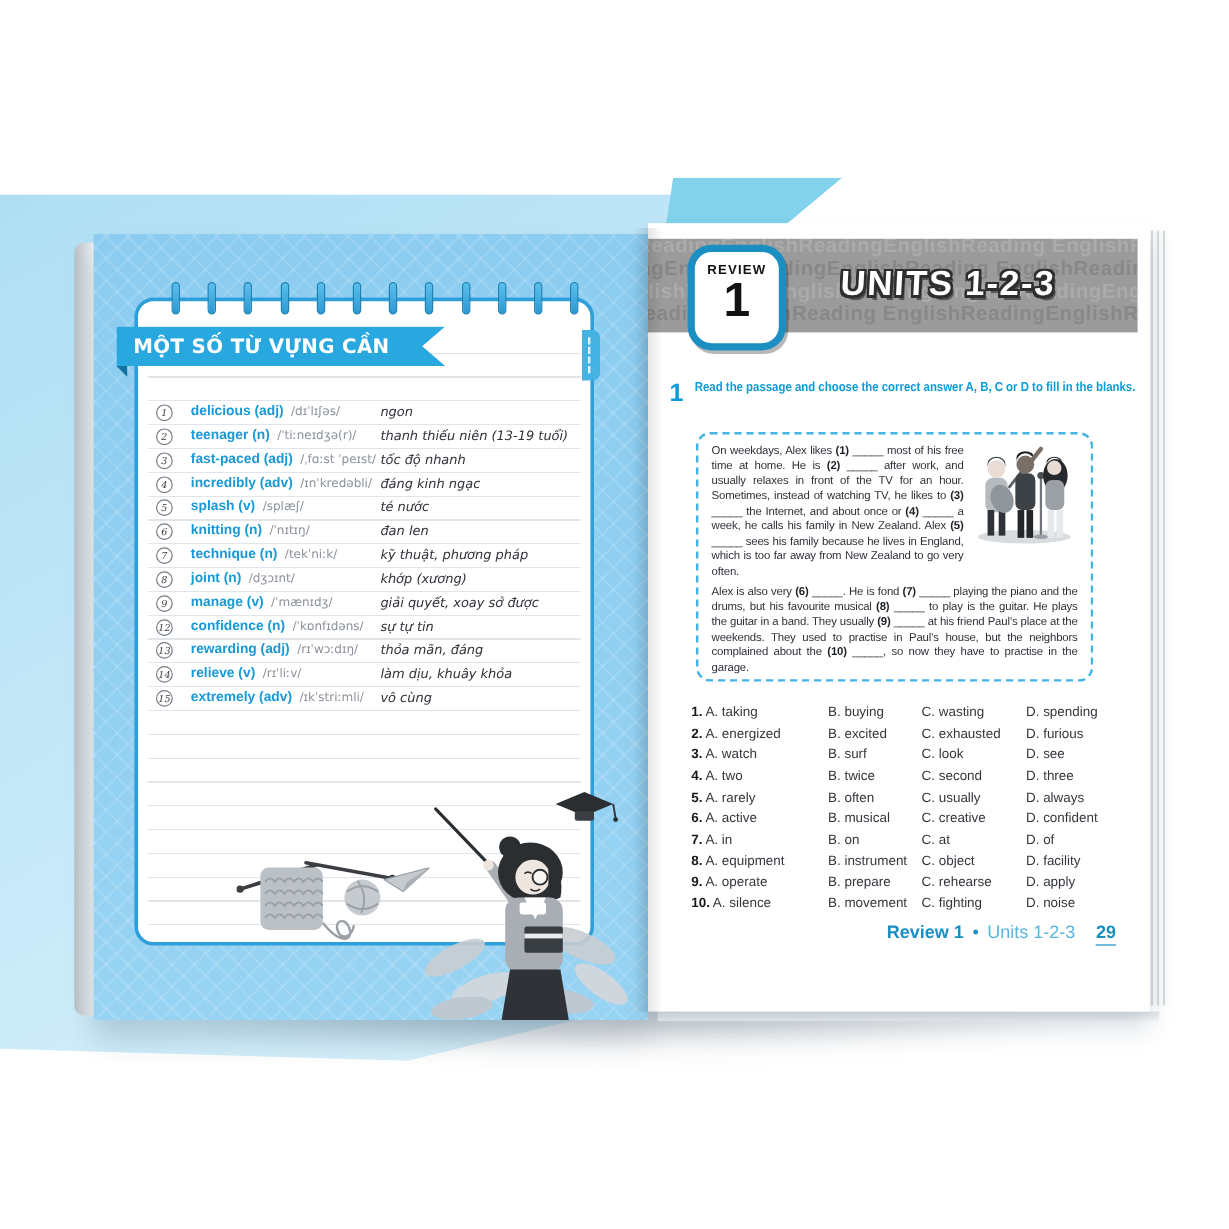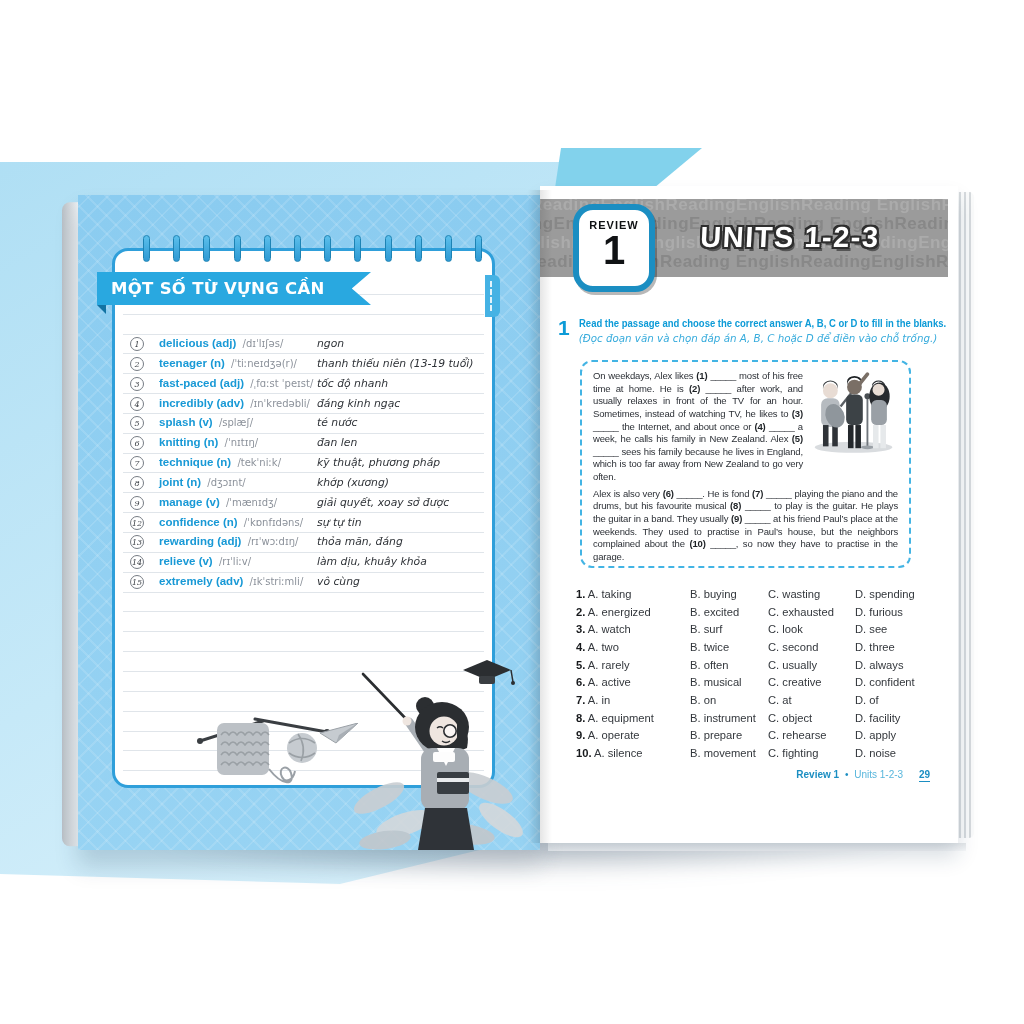--- a/index.html
+++ b/index.html
@@ -92,21 +92,21 @@
     font-size:9.5px;line-height:1.33;letter-spacing:-.15px;text-align:justify;color:#2c3036;}
   .passage-para{margin:0 0 4px 0;}
   .passage-para b{color:#1d2125;}
   .band-illo{float:right;width:88px;height:86px;margin:0 0 4px 7px;}
 
   .questions{position:absolute;left:36px;top:399px;width:382px;font-size:11.2px;color:#33373c;}
   .q-row{display:grid;grid-template-columns:114px 78px 87px 1fr;height:17.7px;align-items:center;}
   .q-c{white-space:nowrap;}
   .q-c b{color:#17191c;}
 
-  .footer{position:absolute;right:28px;top:583px;font-size:10px;color:#1b8ec2;}
+  .footer{position:absolute;right:28px;top:583px;font-size:15px;color:#1b8ec2;}
   .f-bold{font-weight:bold;}
   .f-dot{margin:0 3px;}
   .f-units{color:#58b6dc;}
   .f-page{font-weight:bold;margin-left:13px;border-bottom:1.5px solid #1b8ec2;padding-bottom:1px;}
 </style>
 </head>
 <body>
 
 <div class="scene">
   <div class="bg-blue"></div>
@@ -273,21 +273,20 @@
     </div>
     <div class="review-badge">
       <div class="review-label">REVIEW</div>
       <div class="review-num">1</div>
     </div>
 
     <div class="instruction">
       <span class="ex-num">1</span>
       <div>
         <div class="inst-en">Read the passage and choose the correct answer A, B, C or D to fill in the blanks.</div>
-        <div class="inst-vi">(Đọc đoạn văn và chọn đáp án A, B, C hoặc D để điền vào chỗ trống.)</div>
       </div>
     </div>
 
     <div class="passage-box" id="passage-box">
       <div class="band-illo">
         <svg viewBox="0 0 95 90" width="88" height="86">
           <ellipse cx="47" cy="82" rx="42" ry="6" fill="#d9dcdf"></ellipse>
 
           <circle cx="22" cy="21" r="8" fill="#e8dcd4"></circle>
           <path d="M14,19 a8,8 0 0 1 16,0 l0,-3 a8,6 0 0 0 -16,0 Z" fill="#3c4043"></path>

